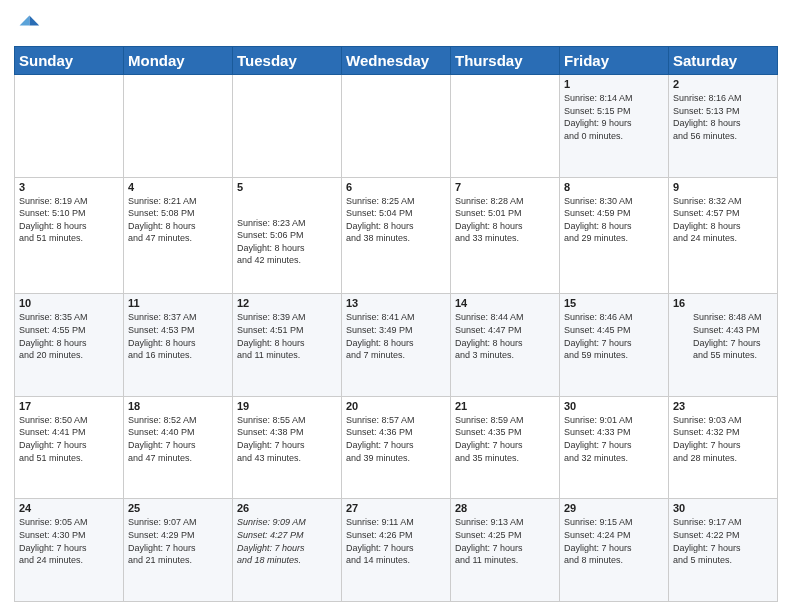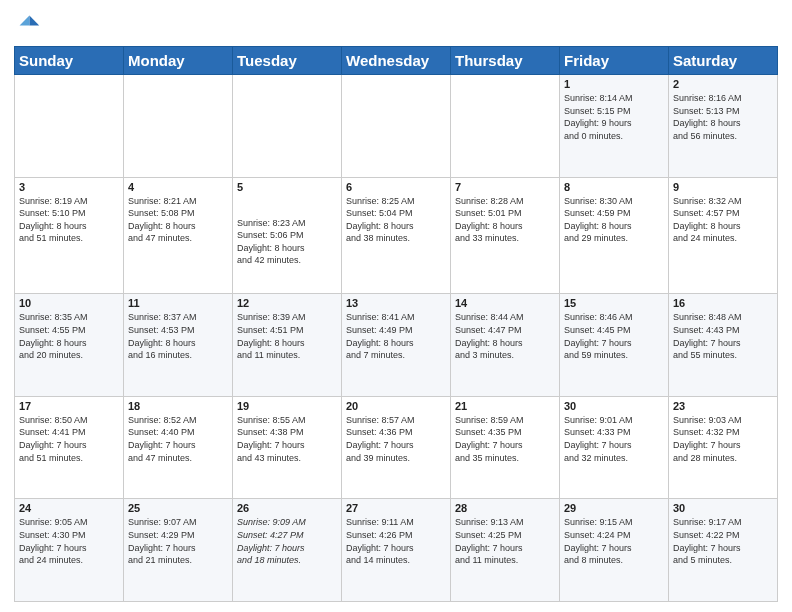--- a/index.html
+++ b/index.html
@@ -230,41 +230,41 @@
           <td>
             <span class="day-num">12</span>
             <div class="day-info" style="white-space: pre-line;">Sunrise: 8:39 AM
 Sunset: 4:51 PM
 Daylight: 8 hours
 and 11 minutes.</div>
           </td>
           <td>
             <span class="day-num">13</span>
             <div class="day-info" style="white-space: pre-line;">Sunrise: 8:41 AM
-Sunset: 4:49 PM
+Sunset: 3:49 PM
 Daylight: 8 hours
 and 7 minutes.</div>
           </td>
           <td>
             <span class="day-num">14</span>
             <div class="day-info" style="white-space: pre-line;">Sunrise: 8:44 AM
 Sunset: 4:47 PM
 Daylight: 8 hours
 and 3 minutes.</div>
           </td>
           <td>
             <span class="day-num">15</span>
             <div class="day-info" style="white-space: pre-line;">Sunrise: 8:46 AM
 Sunset: 4:45 PM
 Daylight: 7 hours
 and 59 minutes.</div>
           </td>
           <td>
             <span class="day-num">16</span>
-            <div class="day-info" style="white-space: pre-line;">Sunrise: 8:48 AM
+            <div class="day-info" style="white-space: pre-line; margin-left: 20px;">Sunrise: 8:48 AM
 Sunset: 4:43 PM
 Daylight: 7 hours
 and 55 minutes.</div>
           </td>
         </tr>
         <tr>
           <td>
             <span class="day-num">17</span>
             <div class="day-info" style="white-space: pre-line;">Sunrise: 8:50 AM
 Sunset: 4:41 PM

